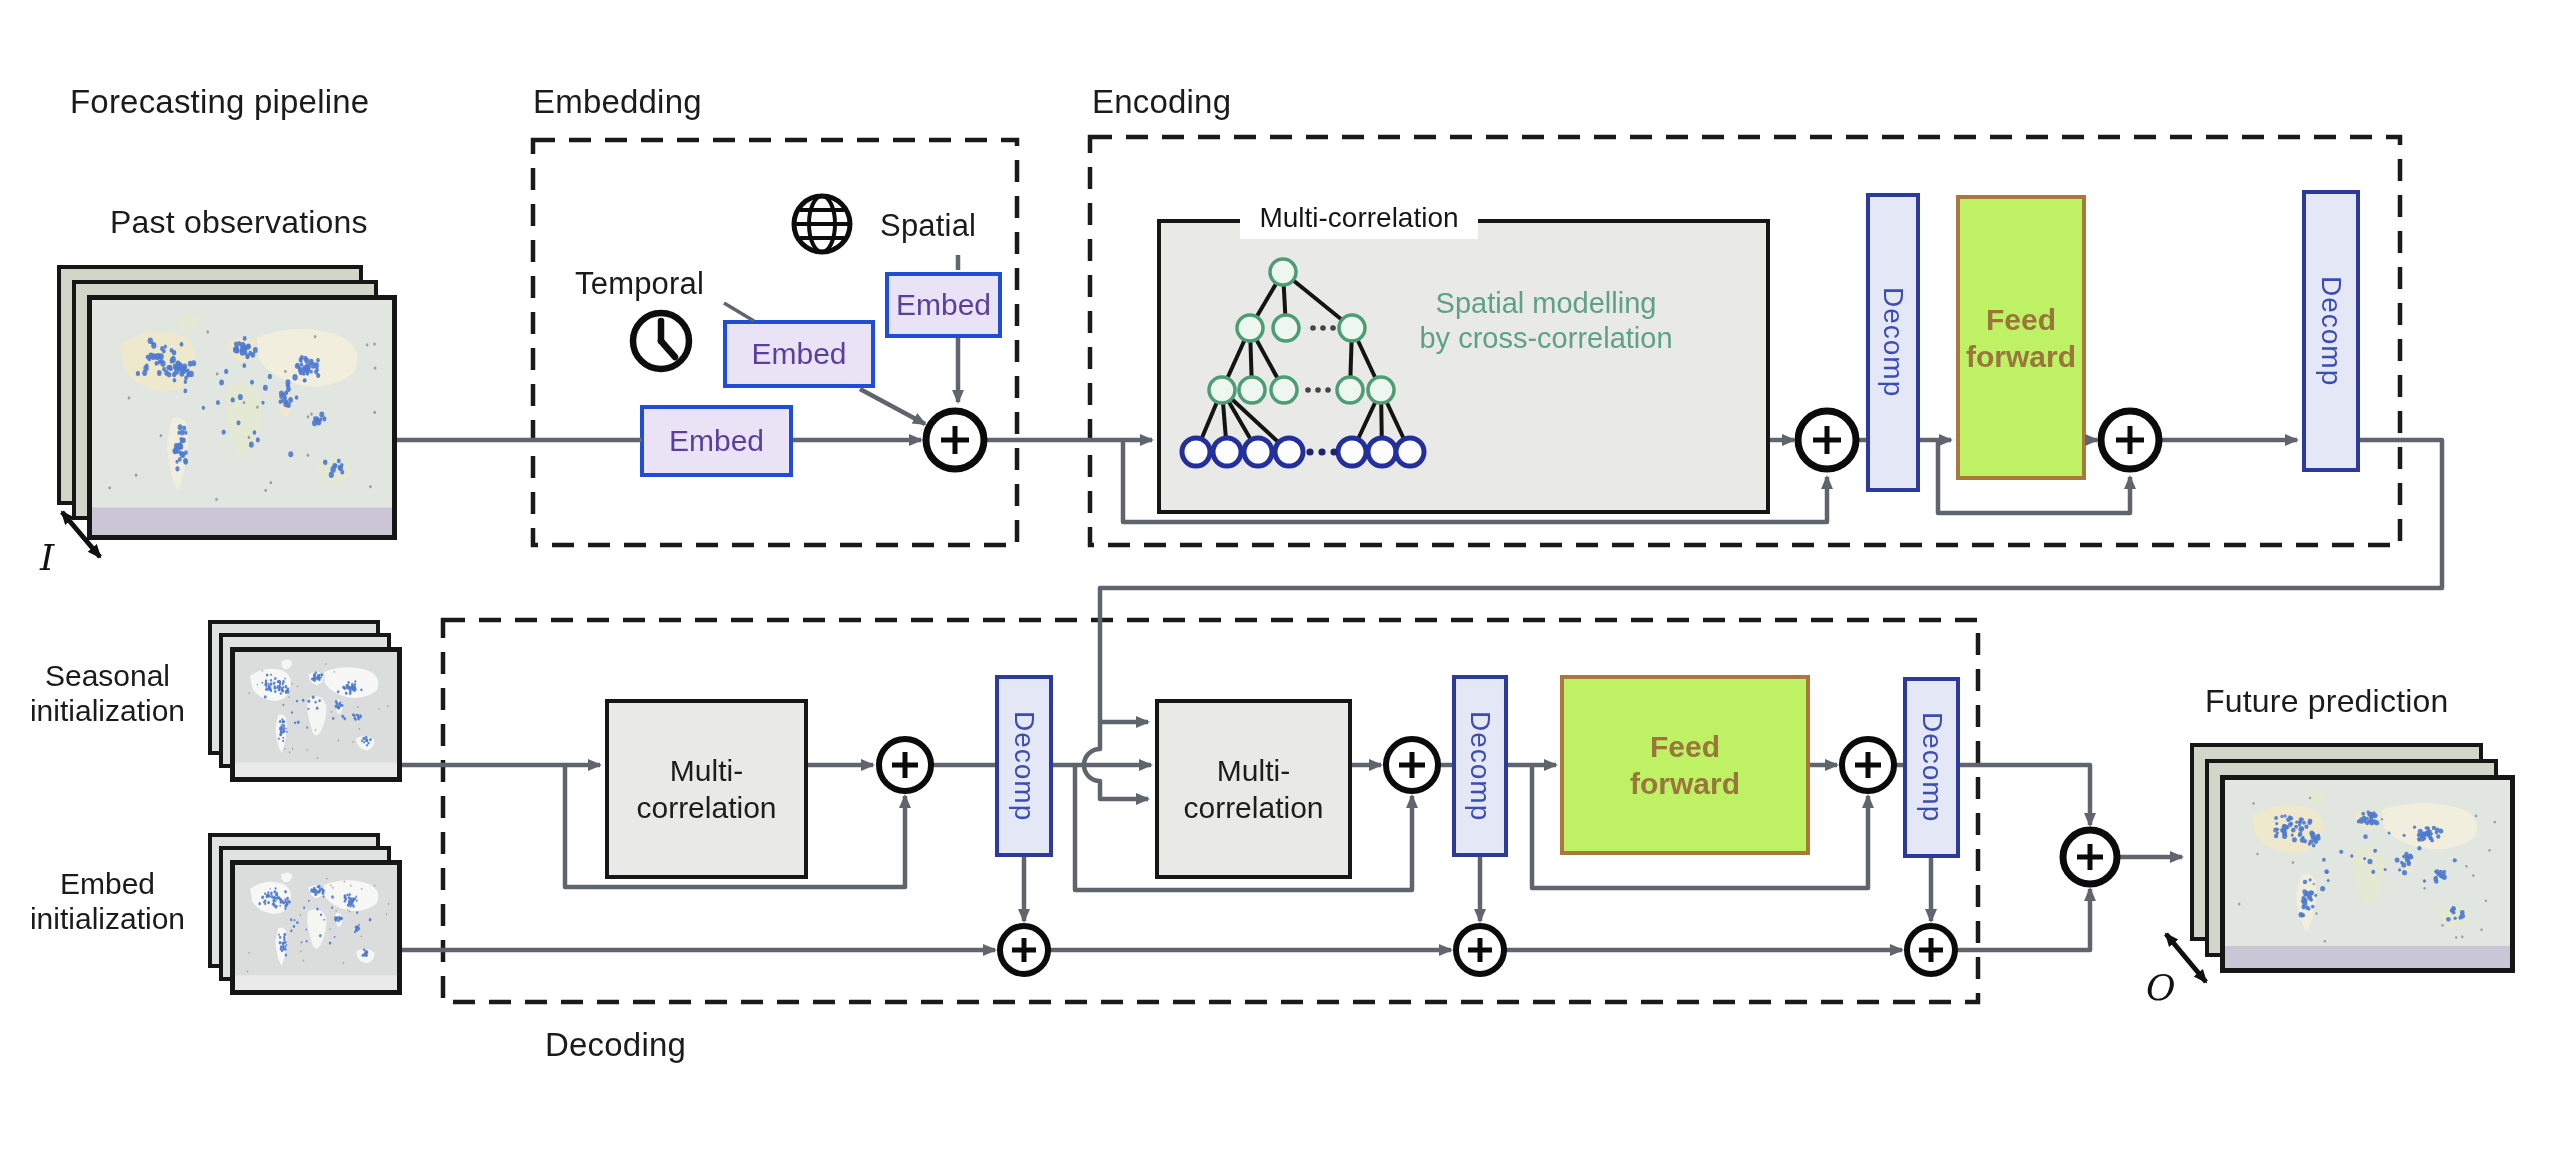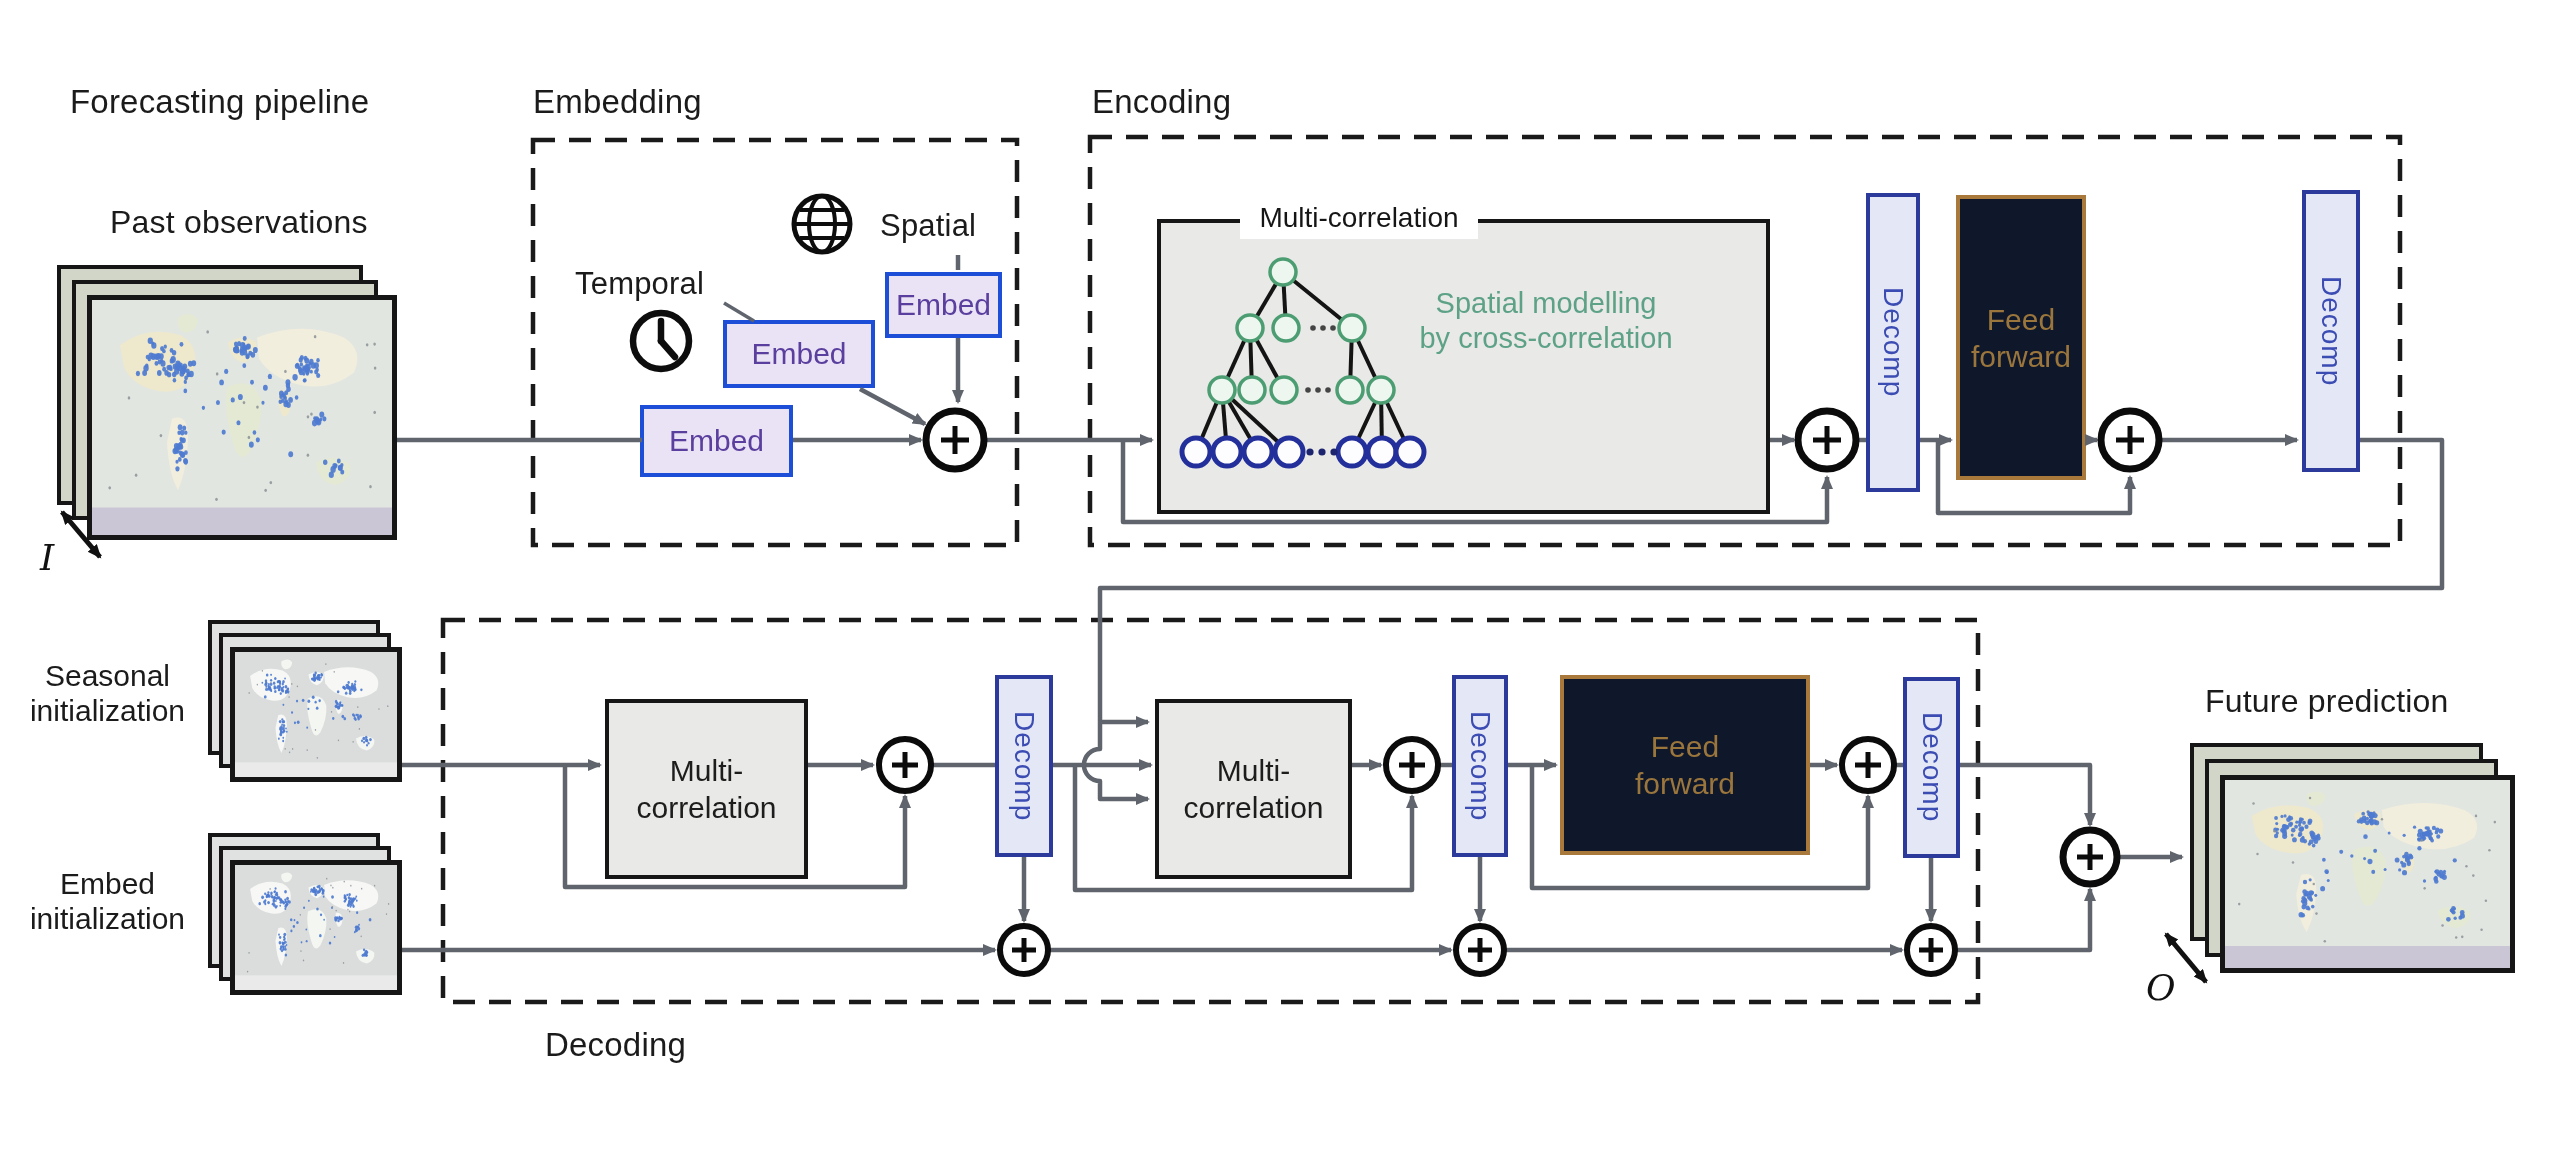--- a/index.html
+++ b/index.html
@@ -6,21 +6,21 @@
   #canvas{position:relative;width:2560px;height:1171px;background:#ffffff;overflow:hidden;
           font-family:"Liberation Sans", sans-serif;}
   .lbl{position:absolute;color:#1b1b1b;font-size:33px;letter-spacing:.2px;white-space:nowrap;}
   .lbl2{position:absolute;color:#1b1b1b;font-size:30px;line-height:35px;text-align:center;}
   .box{position:absolute;box-sizing:border-box;display:flex;align-items:center;justify-content:center;
        text-align:center;}
   .gray-box{background:#e9e9e7;border:4px solid #161616;color:#1d1d1d;font-size:30px;line-height:37px;margin-top:24px;}
   .embed-box{background:#eae3f5;border:4px solid #1d4ed8;color:#5b3f9e;font-size:30px;font-weight:500;}
   .decomp-box{background:#e4e7f6;border:4px solid #2b3a9b;color:#3b4cb3;font-size:28px;font-weight:500;}
   .decomp-box span{writing-mode:vertical-rl;letter-spacing:1px;}
-  .ff-box{background:#0f172a;border:4px solid #a9793c;color:#9a763d;font-size:30px;line-height:37px;font-weight:400;}
+  .ff-box{background:#bef264;border:4px solid #a9793c;color:#9a763d;font-size:30px;line-height:37px;font-weight:700;}
   .band{position:absolute;background:#ffffff;display:flex;align-items:center;justify-content:center;
         color:#151515;font-size:28px;}
   .green-note{position:absolute;color:#5da287;font-size:29px;line-height:35px;font-weight:500;text-align:center;}
   .blue-note{position:absolute;color:#2e3d9f;font-size:29px;line-height:35px;font-weight:500;text-align:center;}
   .stack{position:absolute;}
   .panel{position:absolute;box-sizing:border-box;border:4px solid #161616;}
   .panel.front{border-width:5px;background:#e6e9e3;}
   .panel.back-obs{background:#d2d6c9;}
   .panel.back-init{background:#dfe2e1;}
   .panel svg{position:absolute;left:0;top:0;width:100%;height:100%;}

